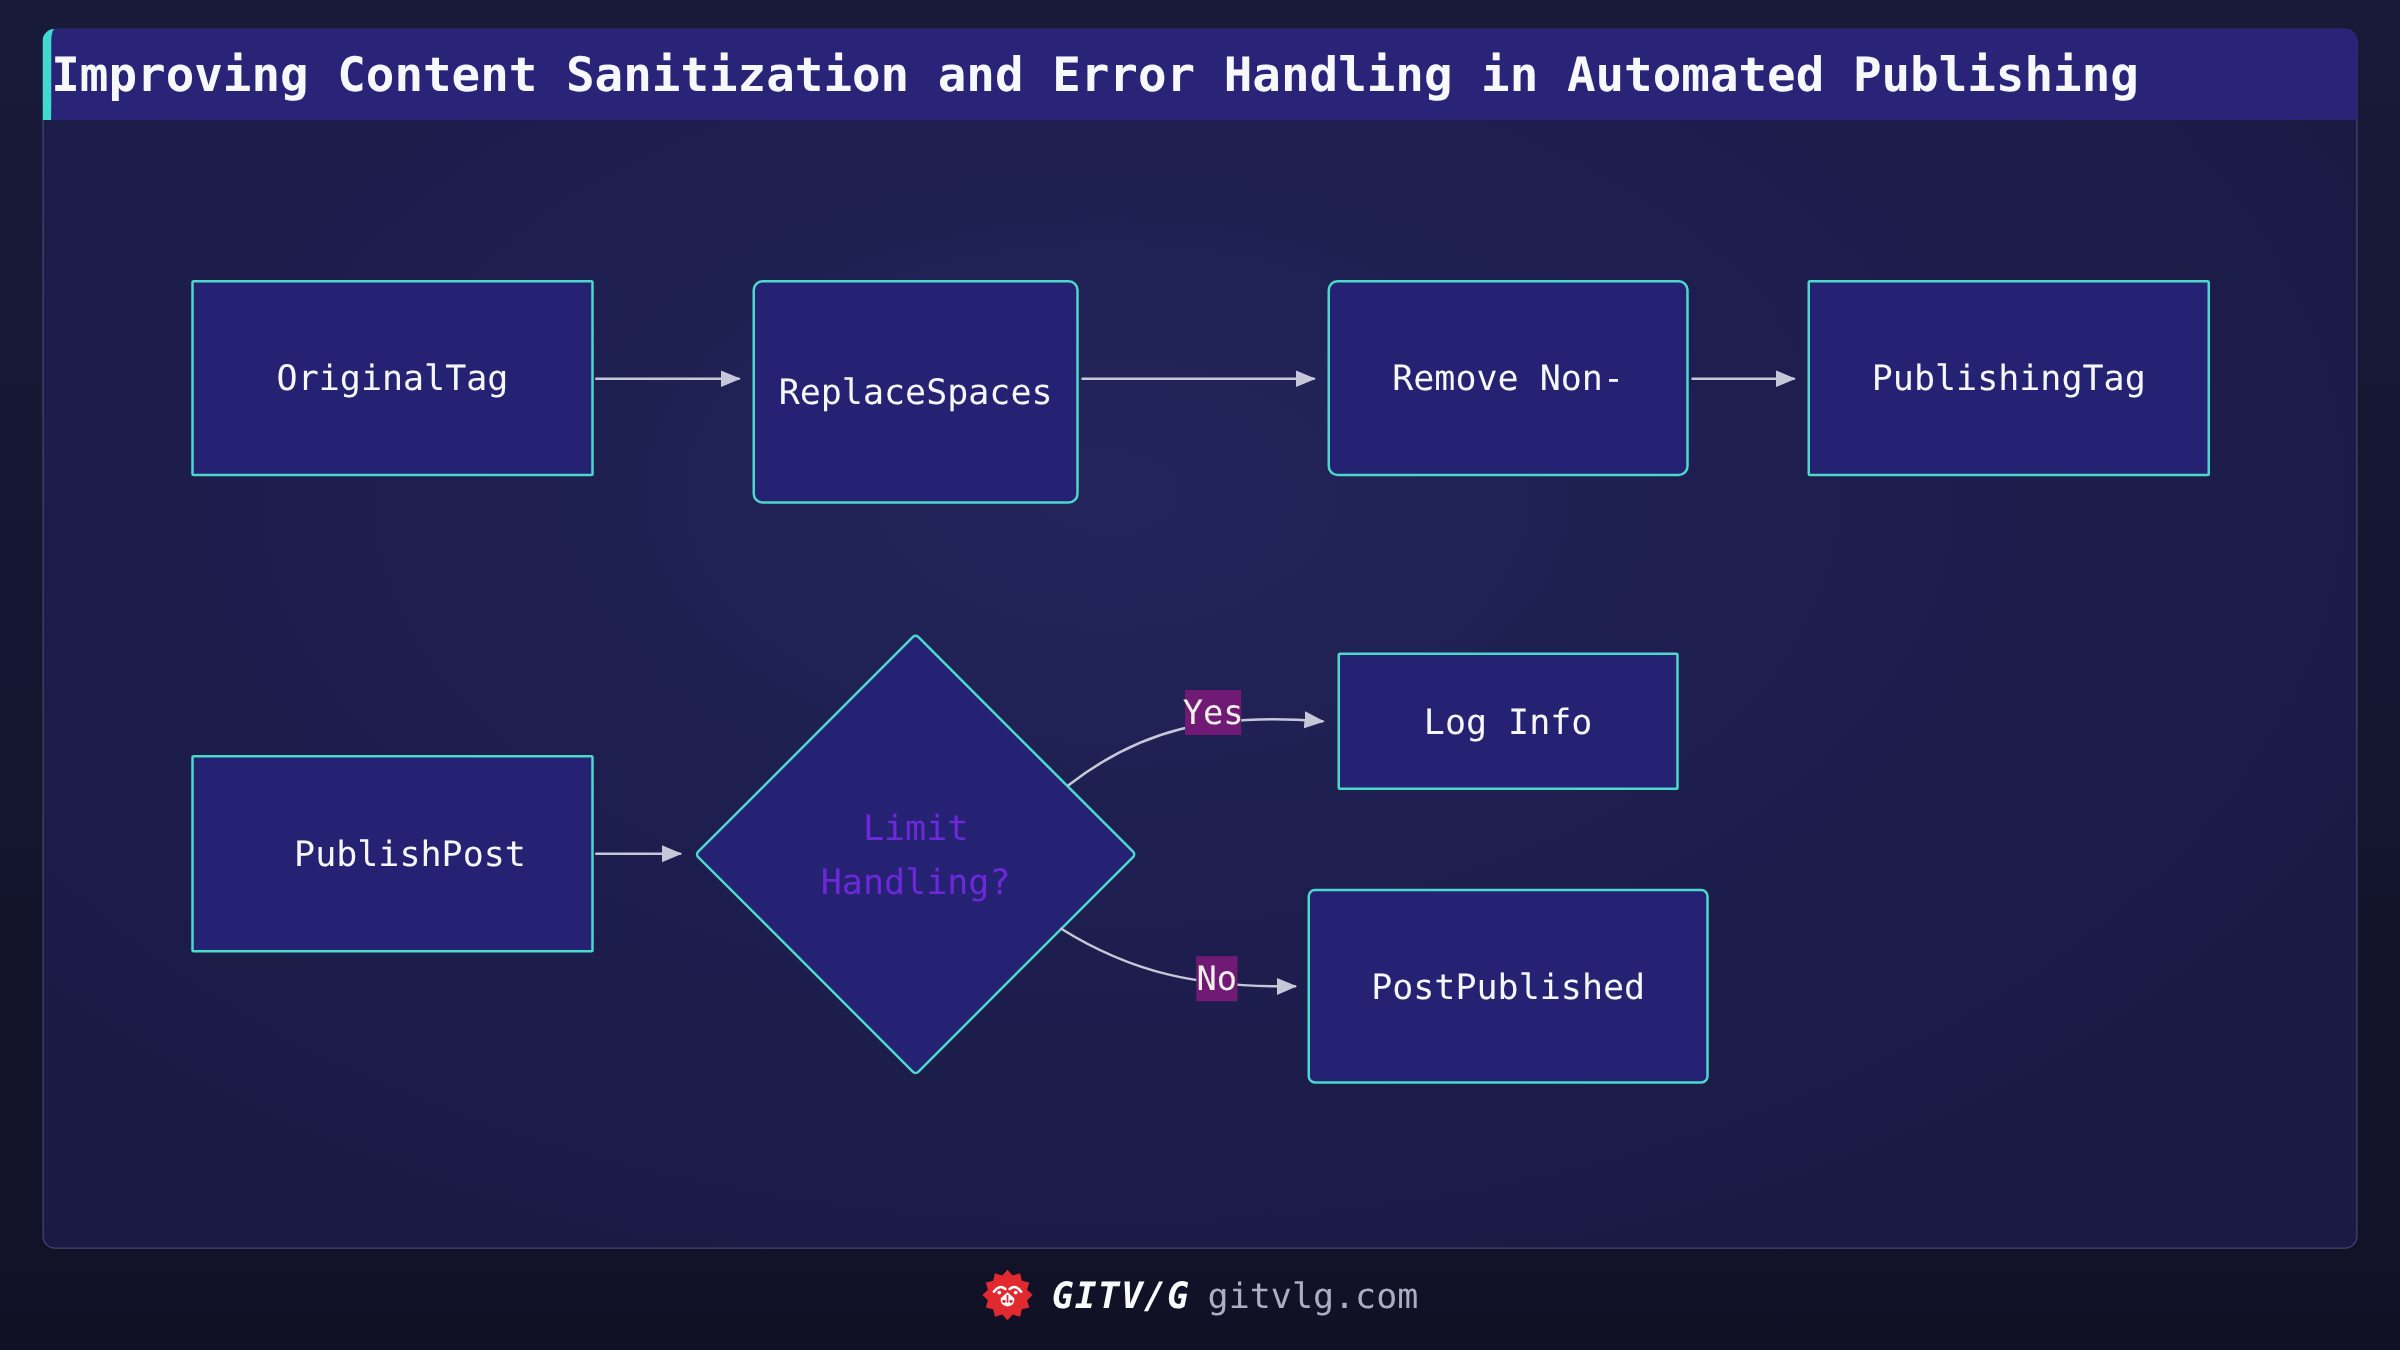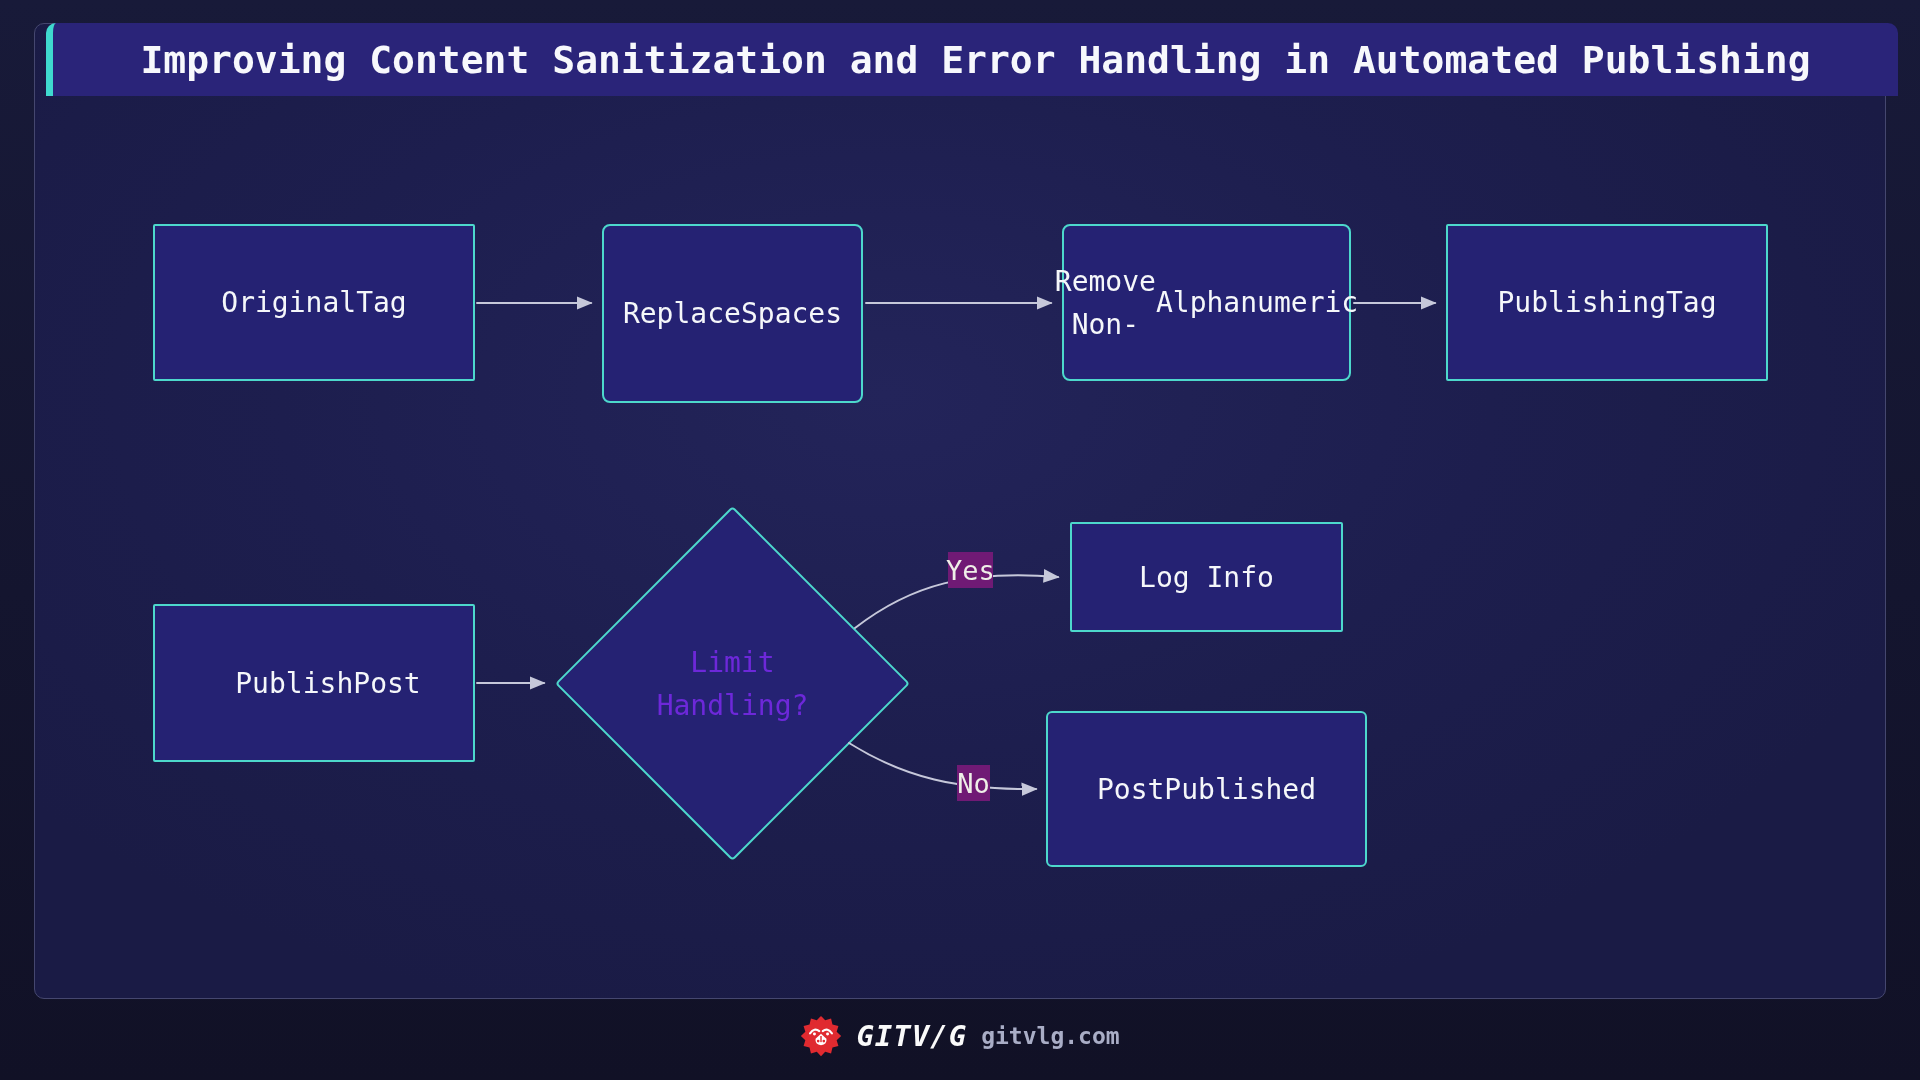--- a/index.html
+++ b/index.html
@@ -7,24 +7,24 @@
     width:1920px;height:1080px;position:relative;overflow:hidden;
     background:linear-gradient(180deg,#181a39 0%,#14152f 55%,#111126 100%);
     font-family:"DejaVu Sans Mono","Liberation Mono",monospace;
   }
   .panel{
     position:absolute;left:34px;top:23px;width:1852px;height:976px;
     border:1.5px solid #45476f;border-radius:10px;box-sizing:border-box;
     background:radial-gradient(ellipse 1100px 650px at 46% 38%,#23245a 0%,#1d1e4e 55%,#1a1b45 100%);
   }
   .titlebar{
-    position:absolute;left:46px;top:23px;width:1852px;height:73px;
+    position:absolute;left:34px;top:23px;width:1852px;height:73px;
     background:#2a2479;border-radius:10px 10px 0 0;box-sizing:border-box;
     border-left:7px solid #3fd9cf;
-    display:flex;align-items:center;justify-content:center;
+    display:flex;align-items:center;
   }
   .titlebar h1{
     margin:0;font-size:38px;font-weight:bold;color:#f7f8fc;letter-spacing:0;
     font-family:"DejaVu Sans Mono","Liberation Mono",monospace;
   }
   .node{
     position:absolute;box-sizing:border-box;
     background:#252273;border:2px solid #4dd8cc;
     display:flex;flex-direction:row;align-items:center;justify-content:center;
     color:#f5f7fa;font-size:28px;line-height:43px;text-align:center;
@@ -54,21 +54,21 @@
   }
   .el-yes{left:948px;top:552px;width:45px;height:36px;}
   .el-no{left:957px;top:765px;width:33px;height:36px;}
   .footer{
     position:absolute;left:0;top:1008px;width:1920px;height:56px;
     display:flex;align-items:center;justify-content:center;gap:14px;
   }
   .brand{
     color:#fafafa;font-size:29px;font-weight:bold;font-style:italic;letter-spacing:1px;
   }
-  .domain-text{color:#a9adc6;font-size:23px;font-weight:bold;}
+  .domain-text{color:#a9adc6;font-size:28px;}
   .logo{width:42px;height:42px;display:block;}
 </style>
 </head>
 <body>
 
 <div class="panel"></div>
 
 <div class="titlebar">
   <h1>Improving Content Sanitization and Error Handling in Automated Publishing</h1>
 </div>
@@ -76,21 +76,20 @@
 <div class="node n-original">
   <span>Original</span>
   <span>Tag</span>
 </div>
 <div class="node n-replace">
   <span>Replace</span>
   <span>Spaces</span>
 </div>
 <div class="node n-remove">
   <span>Remove Non-</span>
-  <span>Alphanumeric</span>
 </div>
 <div class="node n-sanitized">
   <span>Publishing</span>
   <span>Tag</span>
 </div>
 
 <div class="node n-publish">
   <span>Publish</span>
   <span>Post</span>
 </div>

